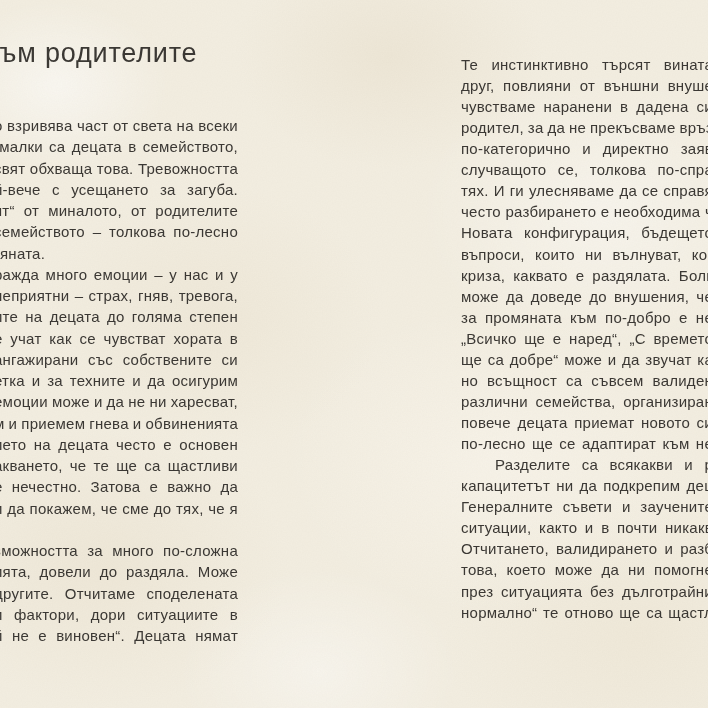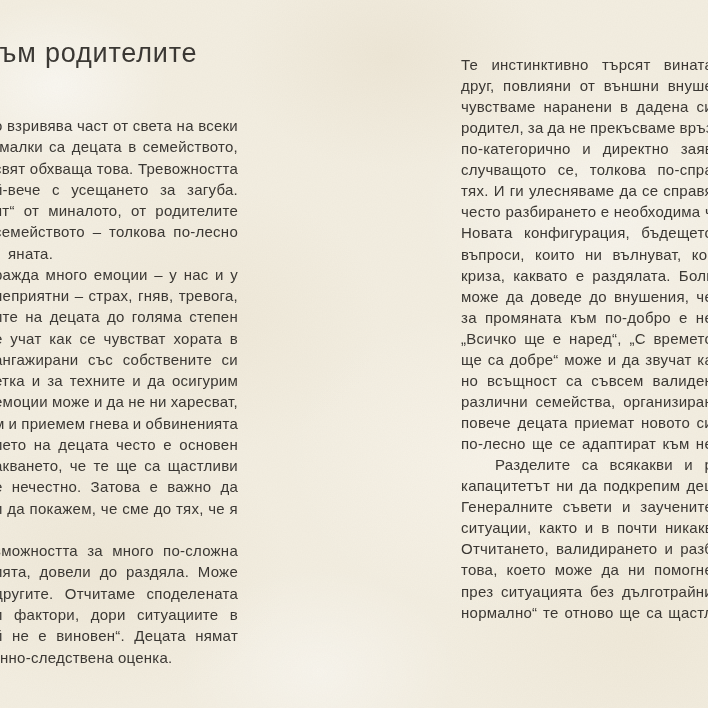--- a/index.html
+++ b/index.html
@@ -65,39 +65,38 @@
 
   <h1 class="heading">към родителите</h1>
 
   <div class="col col-left" id="col-left">
       <div class="line" style="top: 0px; right: 0px; word-spacing: 0.02px;">о взривява част от света на всеки</div>
       <div class="line" style="top: 21.26px; right: 0px; word-spacing: 1.85px;">-малки са децата в семейството,</div>
       <div class="line" style="top: 42.52px; right: 0px; word-spacing: 0.09px;">свят обхваща това. Тревожността</div>
       <div class="line" style="top: 63.78px; right: 0px; word-spacing: 7.01px;">й-вече с усещането за загуба.</div>
       <div class="line" style="top: 85.04px; right: 0px; word-spacing: 4.6px;">ят“ от миналото, от родителите</div>
       <div class="line" style="top: 106.3px; right: 0px; word-spacing: 3.4px;">семейството – толкова по-лесно</div>
-      <div class="line" style="top: 127.56px; left: 8px;">яната.</div>
+      <div class="line" style="top: 127.56px; left: 0px;">яната.</div>
       <div class="line" style="top: 148.82px; right: 0px; word-spacing: 2.13px;">ражда много емоции – у нас и у</div>
       <div class="line" style="top: 170.08px; right: 0px; word-spacing: 0.88px;">неприятни – страх, гняв, тревога,</div>
       <div class="line" style="top: 191.34px; right: 0px; word-spacing: 2.76px;">ите на децата до голяма степен</div>
       <div class="line" style="top: 212.6px; right: 0px; word-spacing: 3.31px;">е учат как се чувстват хората в</div>
       <div class="line" style="top: 233.86px; right: 0px; word-spacing: 5.16px;">ангажирани със собствените си</div>
       <div class="line" style="top: 255.12px; right: 0px; word-spacing: 2.37px;">етка и за техните и да осигурим</div>
       <div class="line" style="top: 276.38px; right: 0px; word-spacing: -0.34px;">емоции може и да не ни харесват,</div>
       <div class="line" style="top: 297.64px; right: 0px; word-spacing: -0.36px;">м и приемем гнева и обвиненията</div>
       <div class="line" style="top: 318.9px; right: 0px; word-spacing: 3.02px;">ието на децата често е основен</div>
       <div class="line" style="top: 340.16px; right: 0px; word-spacing: 2.7px;">акването, че те ще са щастливи</div>
       <div class="line" style="top: 361.42px; right: 0px; word-spacing: 4.72px;">е нечестно. Затова е важно да</div>
       <div class="line" style="top: 382.68px; right: 0px; word-spacing: 0.25px;">и да покажем, че сме до тях, че я</div>
       <div class="line" style="top: 425.2px; right: 0px; word-spacing: 4.81px;">зможността за много по-сложна</div>
       <div class="line" style="top: 446.46px; right: 0px; word-spacing: 4.25px;">ията, довели до раздяла. Може</div>
       <div class="line" style="top: 467.72px; right: 0px; word-spacing: 6.91px;">другите. Отчитаме споделената</div>
       <div class="line" style="top: 488.98px; right: 0px; word-spacing: 6.96px;">и фактори, дори ситуациите в</div>
       <div class="line" style="top: 510.24px; right: 0px; word-spacing: 4.85px;">й не е виновен“. Децата нямат</div>
-      <div class="line" style="top: 531.5px; left: 0px;">нно-следствена оценка.</div>
     </div>
 
   <div class="col col-right" id="col-right">
       <div class="line" style="top: 0px; left: 0px; word-spacing: 8.85px;">Те инстинктивно търсят вината</div>
       <div class="line" style="top: 21.06px; left: 0px; word-spacing: 4.19px;">друг, повлияни от външни внуше</div>
       <div class="line" style="top: 42.12px; left: 0px; word-spacing: 3.57px;">чувстваме наранени в дадена си</div>
       <div class="line" style="top: 63.18px; left: 0px; word-spacing: -0.52px;">родител, за да не прекъсваме връз</div>
       <div class="line" style="top: 84.24px; left: 0px; word-spacing: 7.4px;">по-категорично и директно заяв</div>
       <div class="line" style="top: 105.3px; left: 0px; word-spacing: 6.86px;">случващото се, толкова по-спра</div>
       <div class="line" style="top: 126.36px; left: 0px; word-spacing: 0.55px;">тях. И ги улесняваме да се справя</div>

